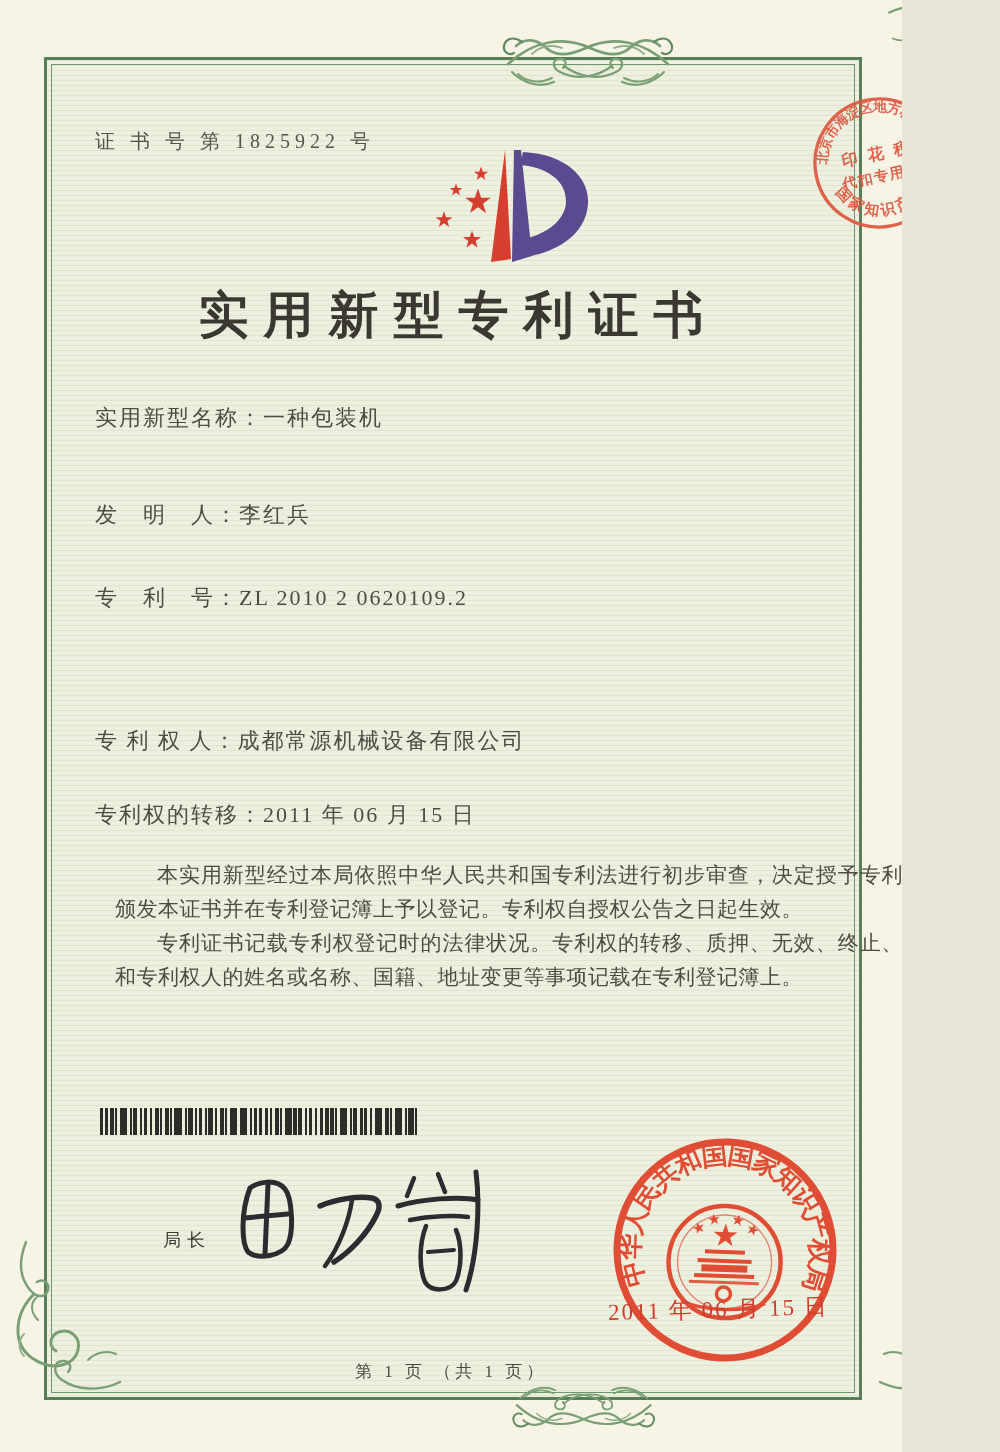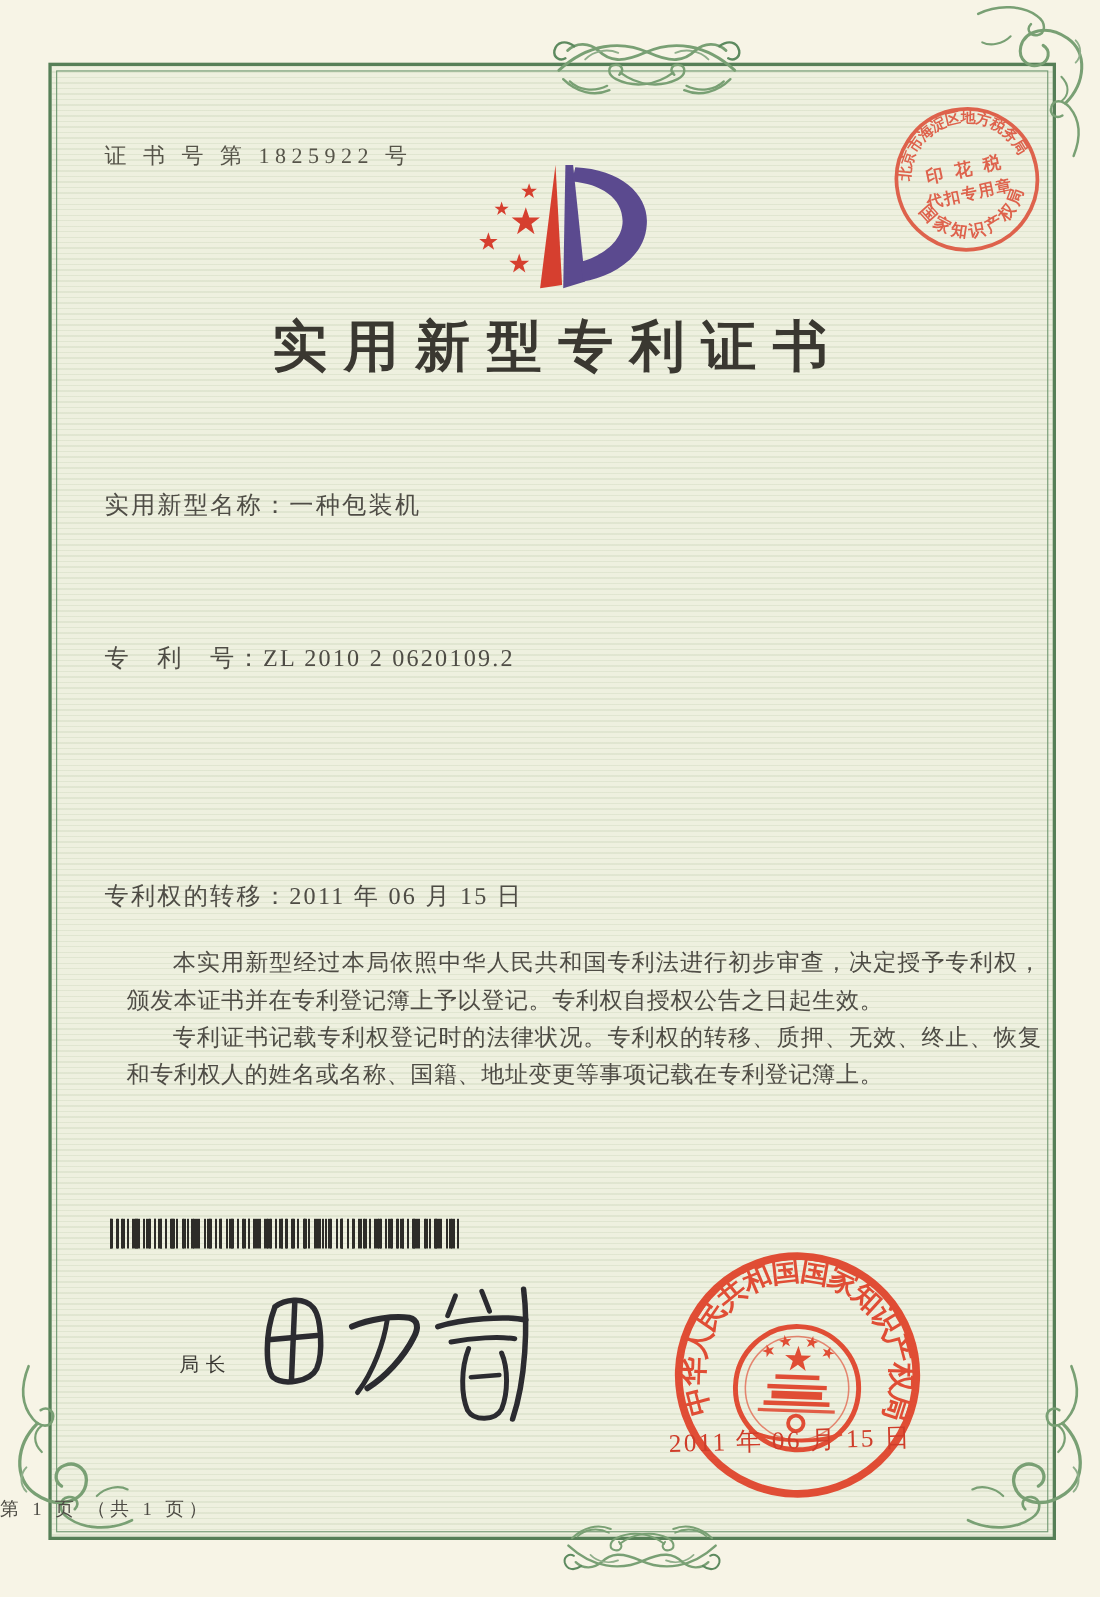--- a/index.html
+++ b/index.html
@@ -1,17 +1,17 @@
 <!DOCTYPE html>
 <html><head>
 <meta charset="utf-8">
 <style>
   html,body{margin:0;padding:0;background:#e8e5d6;}
   .page{
-    position:relative;width:1000px;height:1452px;overflow:hidden;
+    position:relative;width:902px;height:1452px;overflow:hidden;
     background:#f7f4e6;
     font-family:"Liberation Serif","DejaVu Serif",serif;
     color:#4b4943;
   }
   
   .border-outer{
     position:absolute;left:44px;right:40px;top:57px;bottom:52px;
     border:3px solid #567f57;
     background:
       repeating-linear-gradient(180deg, rgba(140,165,120,0.14) 0 1px, rgba(0,0,0,0) 1px 5px),
@@ -58,21 +58,21 @@
   .sig-label{position:absolute;left:163px;top:1228px;font-size:18px;letter-spacing:6px;color:#3c3a35;}
   .signature-svg{position:absolute;left:228px;top:1162px;}
 
   .seal{position:absolute;left:575px;top:1100px;z-index:3;opacity:.95;}
   .seal-date{
     position:absolute;left:608px;top:1294px;z-index:4;
     font-size:23px;letter-spacing:2px;color:#cf3d2a;transform:rotate(-1.5deg);white-space:nowrap;
   }
 
   .footer{
-    position:absolute;left:0;right:0;top:1360px;text-align:left;
+    position:absolute;left:0;right:0;top:1360px;text-align:center;
     font-size:17px;letter-spacing:4px;color:#4e4c45;
   }
 </style>
 </head>
 <body>
 
 <div class="page">
 
   <svg width="0" height="0" style="position:absolute">
     <defs>
@@ -158,25 +158,31 @@
         <text font-size="15" font-weight="bold" font-family="Liberation Sans,sans-serif">
           <textPath href="#taxArcBottom" startOffset="6" textLength="122">国家知识产权局</textPath>
         </text>
         <text x="0" y="-4" text-anchor="middle" font-size="16" font-weight="bold" letter-spacing="3" font-family="Liberation Sans,sans-serif">印 花 税</text>
         <text x="0" y="18" text-anchor="middle" font-size="14.5" font-weight="bold" letter-spacing="1.5" font-family="Liberation Sans,sans-serif">代扣专用章</text>
       </g>
     </svg>
 
     <div class="title">实用新型专利证书</div>
 
-    <div class="field-row" style="top:444px">
+    <div class="field-row" style="top:403px">
       <span class="f-label">实用新型名称：</span><span class="f-value">一种包装机</span>
+    </div>
+    <div class="field-row" style="top:500px">
+      <span class="f-label">发　明　人：</span><span class="f-value">李红兵</span>
     </div>
     <div class="field-row" style="top:583px">
       <span class="f-label">专　利　号：</span><span class="f-value">ZL 2010 2 0620109.2</span>
+    </div>
+    <div class="field-row" style="top:726px">
+      <span class="f-label">专 利 权 人：</span><span class="f-value">成都常源机械设备有限公司</span>
     </div>
     <div class="field-row" style="top:800px">
       <span class="f-label">专利权的转移：</span><span class="f-value">2011 年 06 月 15 日</span>
     </div>
 
     <div class="paragraphs">
       <p>本实用新型经过本局依照中华人民共和国专利法进行初步审查，决定授予专利权，颁发本证书并在专利登记簿上予以登记。专利权自授权公告之日起生效。</p>
       <p>专利证书记载专利权登记时的法律状况。专利权的转移、质押、无效、终止、恢复和专利权人的姓名或名称、国籍、地址变更等事项记载在专利登记簿上。</p>
     </div>
 

